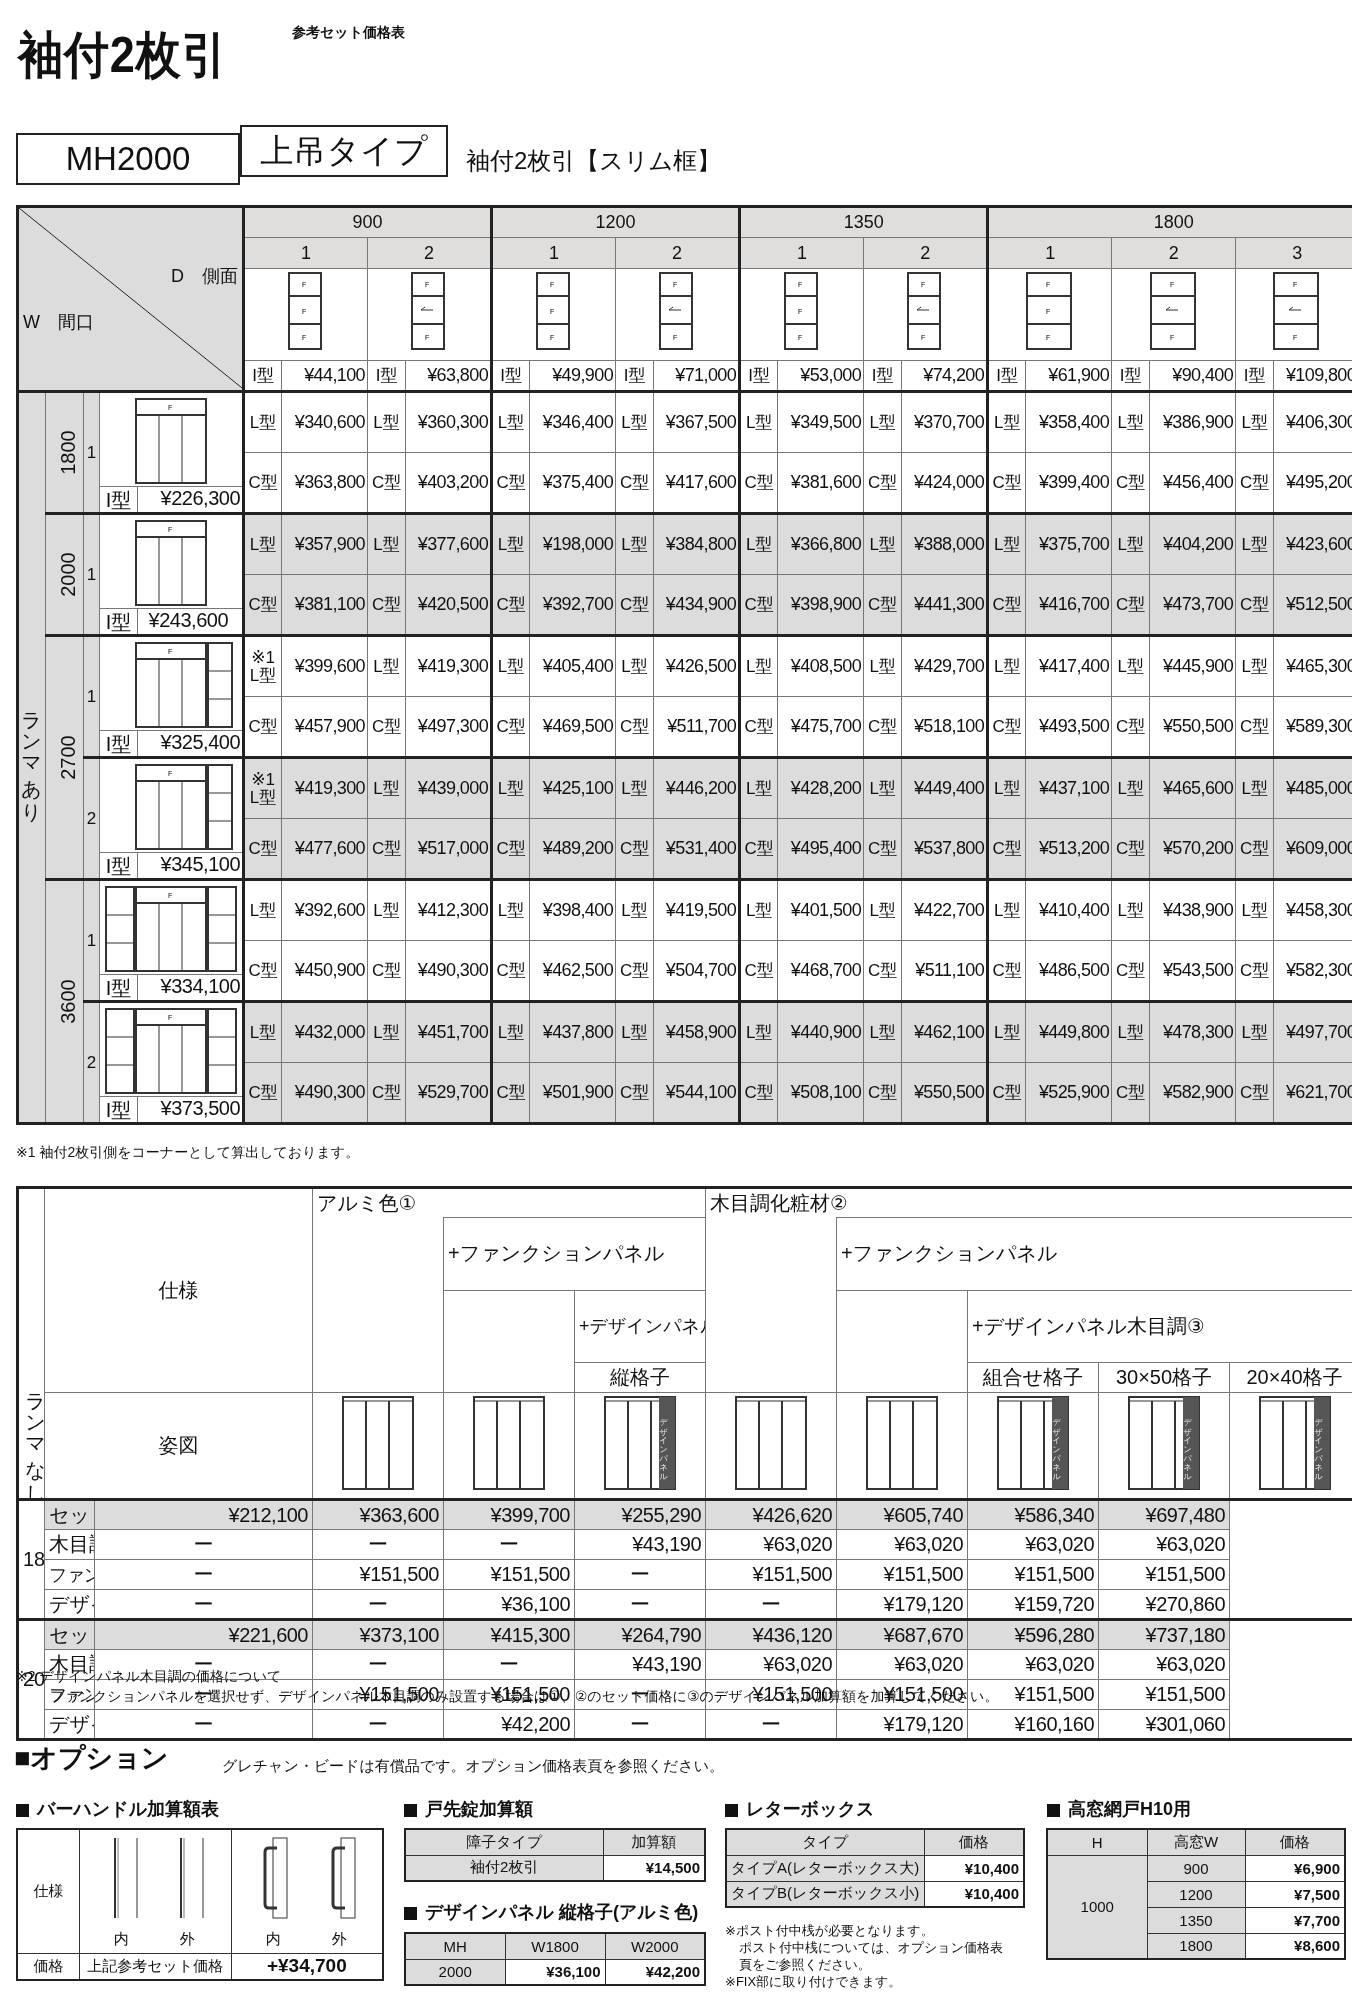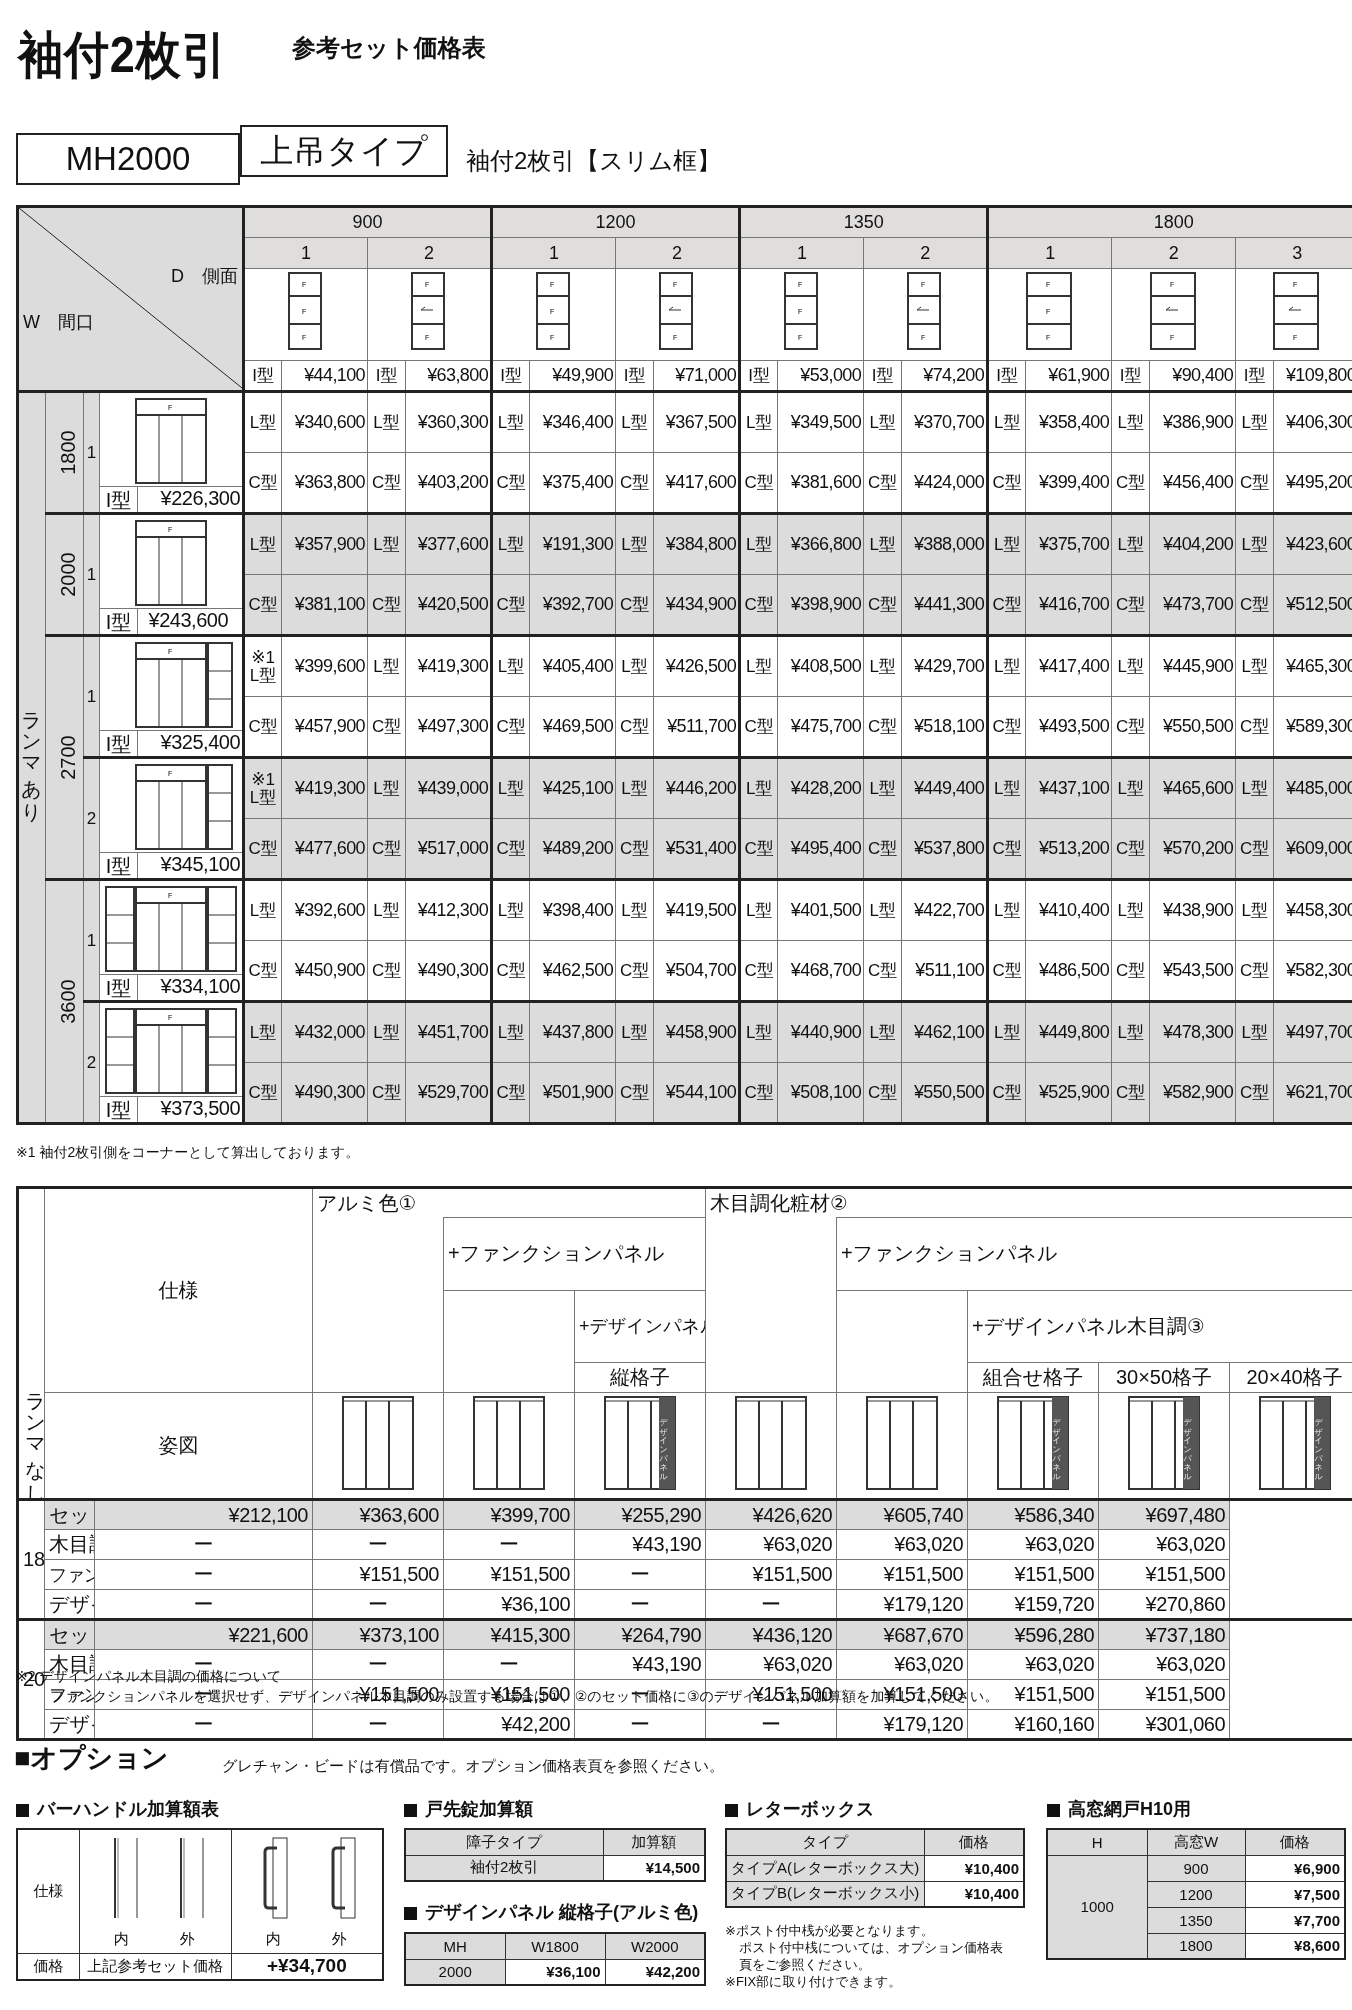--- a/index.html
+++ b/index.html
@@ -1,19 +1,19 @@
 <!DOCTYPE html>
 <html><head>
 <meta charset="utf-8">
 <style>
 *{box-sizing:border-box;margin:0;padding:0}
 body{width:1352px;height:2010px;background:#fff;font-family:"Liberation Sans","DejaVu Sans",sans-serif;color:#111;position:relative;overflow:hidden}
 .abs{position:absolute}
 .title{left:18px;top:22px;font-size:50px;font-weight:bold;letter-spacing:1px;transform:scaleX(0.9);transform-origin:left}
-.subtitle{left:292px;top:32px;font-size:24px;font-weight:bold}
+.subtitle{left:292px;top:24px;font-size:14px;font-weight:bold}
 .box{border:2px solid #222;font-size:33px;padding:0 14px;height:52px;line-height:48px}
 .spec{font-size:24px}
 table{border-collapse:collapse;table-layout:fixed}
 td,th{font-weight:normal}
 
 #main{left:16px;top:205px;width:1334px;border:3px solid #222}
 #main td{border:1px solid #777;font-size:18px;text-align:center;white-space:nowrap;overflow:hidden;padding:0;height:31px}
 #main .hd{background:#e0dedd}
 #main .typ{font-size:17px;padding:0}
 #main .pr{text-align:right;padding-right:2px;letter-spacing:-0.6px}
@@ -257,21 +257,21 @@
             <text x="68" y="13" font-size="7">F</text>
           </svg><div style="position:absolute;left:0;right:0;bottom:0;border-top:1px solid #777;background:#fff;display:flex;height:26px;font-size:20px">
             <span style="width:38px;border-right:1px solid #777">I型</span>
             <span style="flex:1;text-align:right;padding-right:14px;letter-spacing:-0.5px">¥243,600</span>
           </div></td>
         <td class="typ bL" style="white-space:normal;line-height:18px">L型</td>
         <td class="pr">¥357,900</td>
         <td class="typ" style="white-space:normal;line-height:18px">L型</td>
         <td class="pr">¥377,600</td>
         <td class="typ bL" style="white-space:normal;line-height:18px">L型</td>
-        <td class="pr">¥191,300</td>
+        <td class="pr">¥198,000</td>
         <td class="typ" style="white-space:normal;line-height:18px">L型</td>
         <td class="pr">¥384,800</td>
         <td class="typ bL" style="white-space:normal;line-height:18px">L型</td>
         <td class="pr">¥366,800</td>
         <td class="typ" style="white-space:normal;line-height:18px">L型</td>
         <td class="pr">¥388,000</td>
         <td class="typ bL" style="white-space:normal;line-height:18px">L型</td>
         <td class="pr">¥375,700</td>
         <td class="typ" style="white-space:normal;line-height:18px">L型</td>
         <td class="pr">¥404,200</td>

